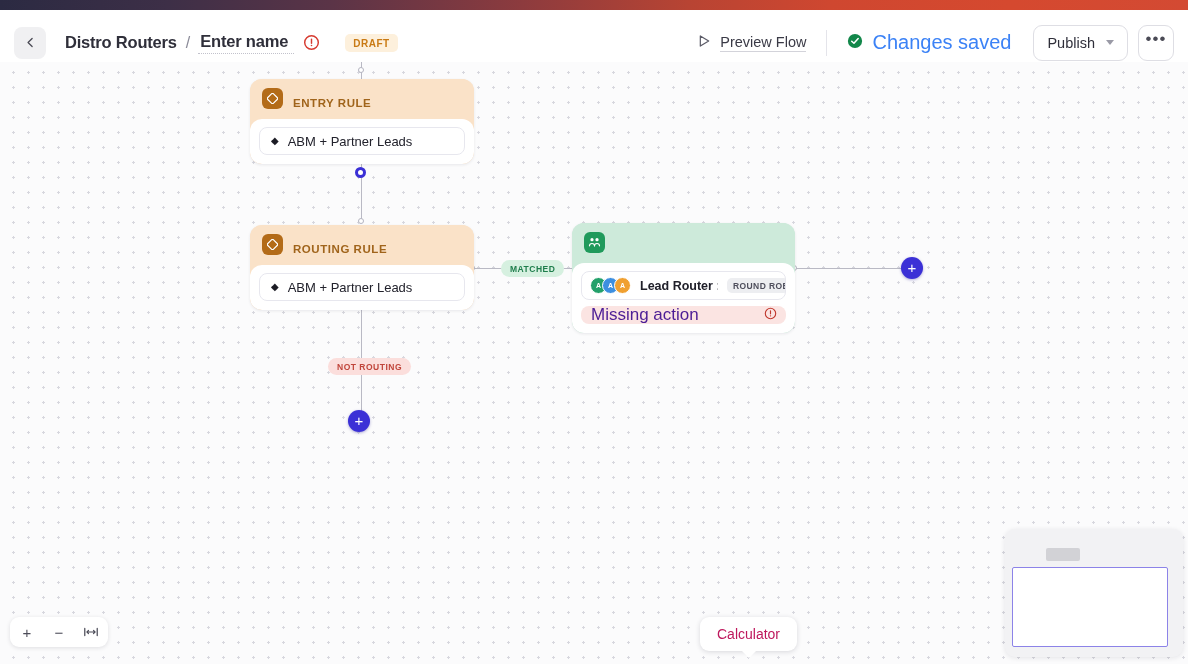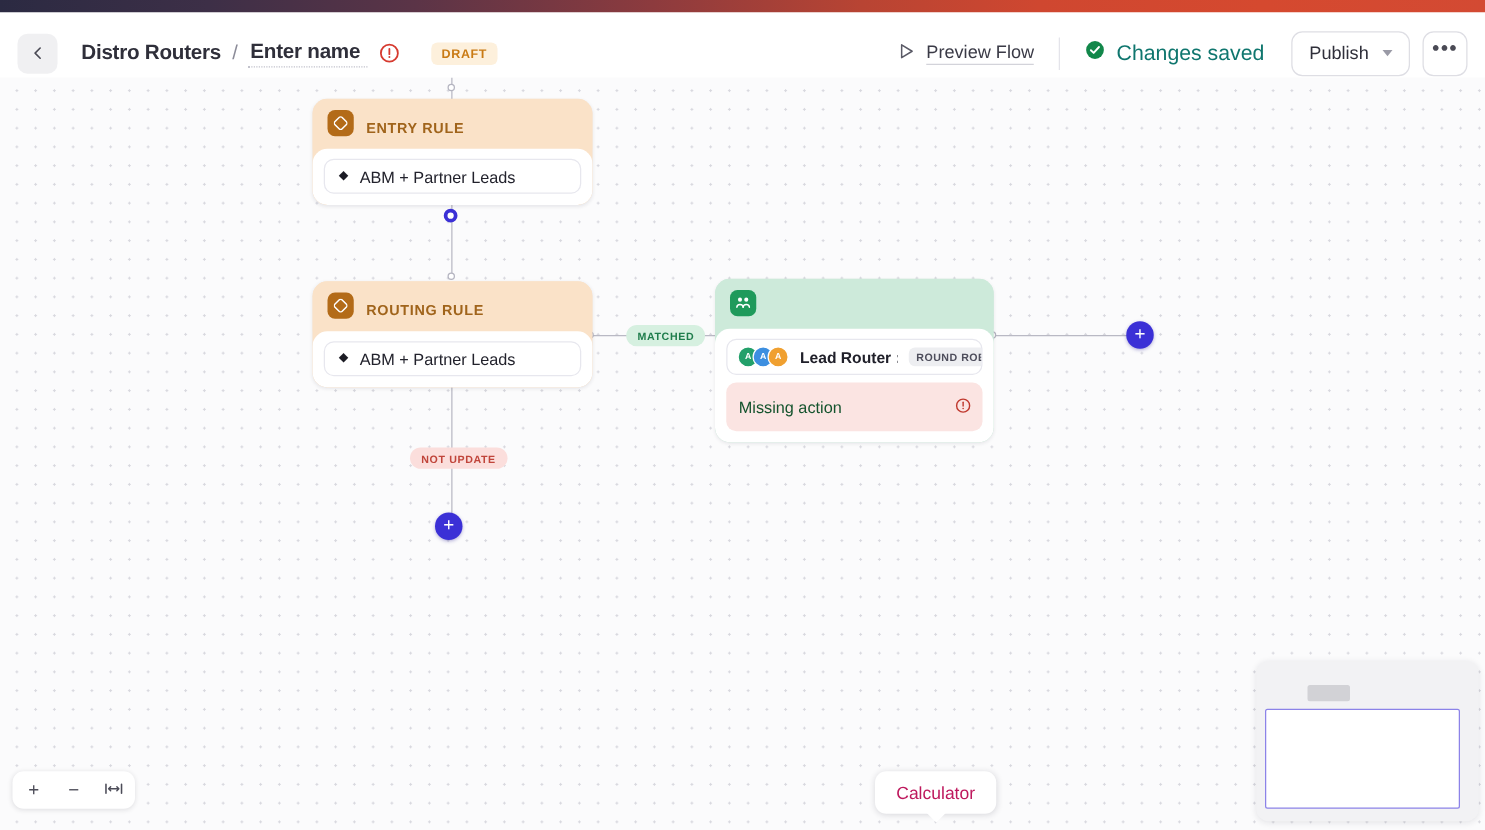--- a/index.html
+++ b/index.html
@@ -89,22 +89,22 @@
     cursor: pointer;
   }
   .preview-flow .label { border-bottom: 1px solid #d3d3da; padding-bottom:1px; }
   .hdr-divider {
     width: 1px; height: 26px;
     background: #e4e4ea;
     margin: 0 20px;
   }
   .changes-saved {
     display: flex; align-items: center; gap: 9px;
-    font-size: 17px;
-    color: #0f766e;
+    font-size: 20px;
+    color: #3b82f6;
   }
   .publish-btn {
     margin-left: 22px;
     height: 36px;
     min-width: 94px;
     border: 1px solid #dedee4;
     border-radius: 9px;
     background: #fff;
     display: flex; align-items: center; justify-content: center; gap: 11px;
     font-size: 14.5px;
@@ -228,25 +228,25 @@
     font-weight: 700;
     letter-spacing: 0.4px;
     padding: 3px 6px 2px;
     border-radius: 5px;
     white-space: nowrap;
   }
   .missing-row {
     margin-top: 6px;
     background: #fbe4e2;
     border-radius: 8px;
-    height: 39px;
+    height: 18px;
     display: flex; align-items: center; justify-content: space-between;
     padding: 0 9px 0 10px;
-    font-size: 13px;
-    color: #14532d;
+    font-size: 17px;
+    color: #4c1d95;
   }
 
   
   .vline { position: absolute; width: 1px; background: #b9b9c4; }
   .hline { position: absolute; height: 1px; background: #b9b9c4; }
   .endpoint {
     position: absolute;
     width: 6px; height: 6px;
     border-radius: 50%;
     background: #fff;
@@ -422,21 +422,21 @@
   <div class="hline" style="left:472px; top:206px; width:103px;"></div>
   <div class="endpoint" style="left:469px; top:203px;"></div>
   <div class="endpoint" style="left:572px; top:203px;"></div>
   <div class="edge-label lbl-matched" style="left:501px; top:198px;">MATCHED</div>
 
   <div class="hline" style="left:794px; top:206px; width:112px;"></div>
   <div class="endpoint" style="left:791px; top:203px;"></div>
 
   <div class="vline" style="left:361px; top:230px; height:129px;"></div>
   <div class="endpoint" style="left:358px; top:227px;"></div>
-  <div class="edge-label lbl-notmatched" style="left:328px; top:296px;">NOT UPDATE</div>
+  <div class="edge-label lbl-notmatched" style="left:328px; top:296px;">NOT ROUTING</div>
 
   <div class="node node-orange" style="left:250px; top:17px; width:224px;">
     <div class="node-head">
       <span class="icon-sq icon-orange">
         <svg width="11" height="11" viewBox="0 0 12 12" fill="none">
           <rect x="1.6" y="1.6" width="8.8" height="8.8" rx="1.6" transform="rotate(45 6 6)" stroke="#fff" stroke-width="1.3"></rect>
         </svg>
       </span>
       <span class="ttl">ENTRY RULE</span>
     </div>

